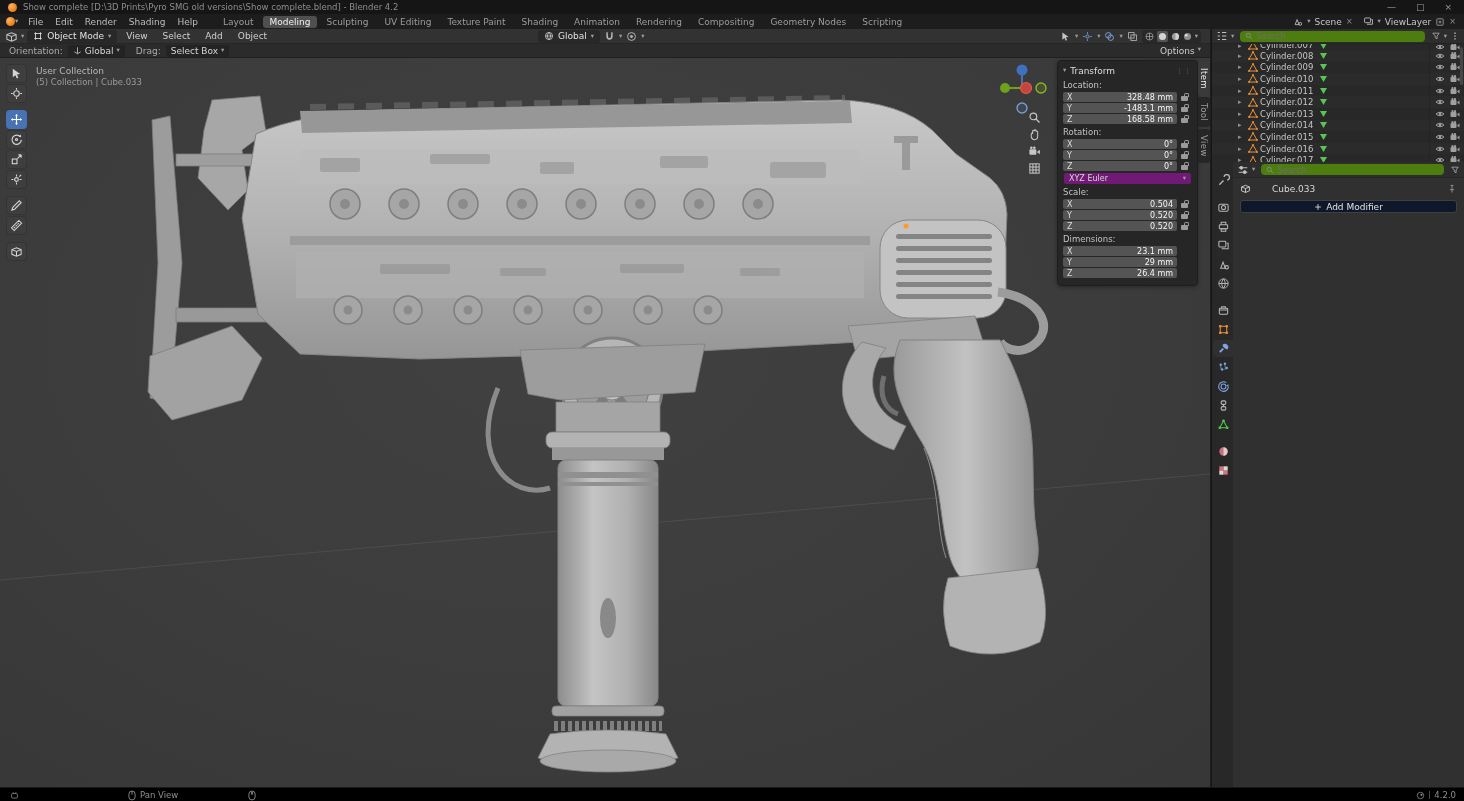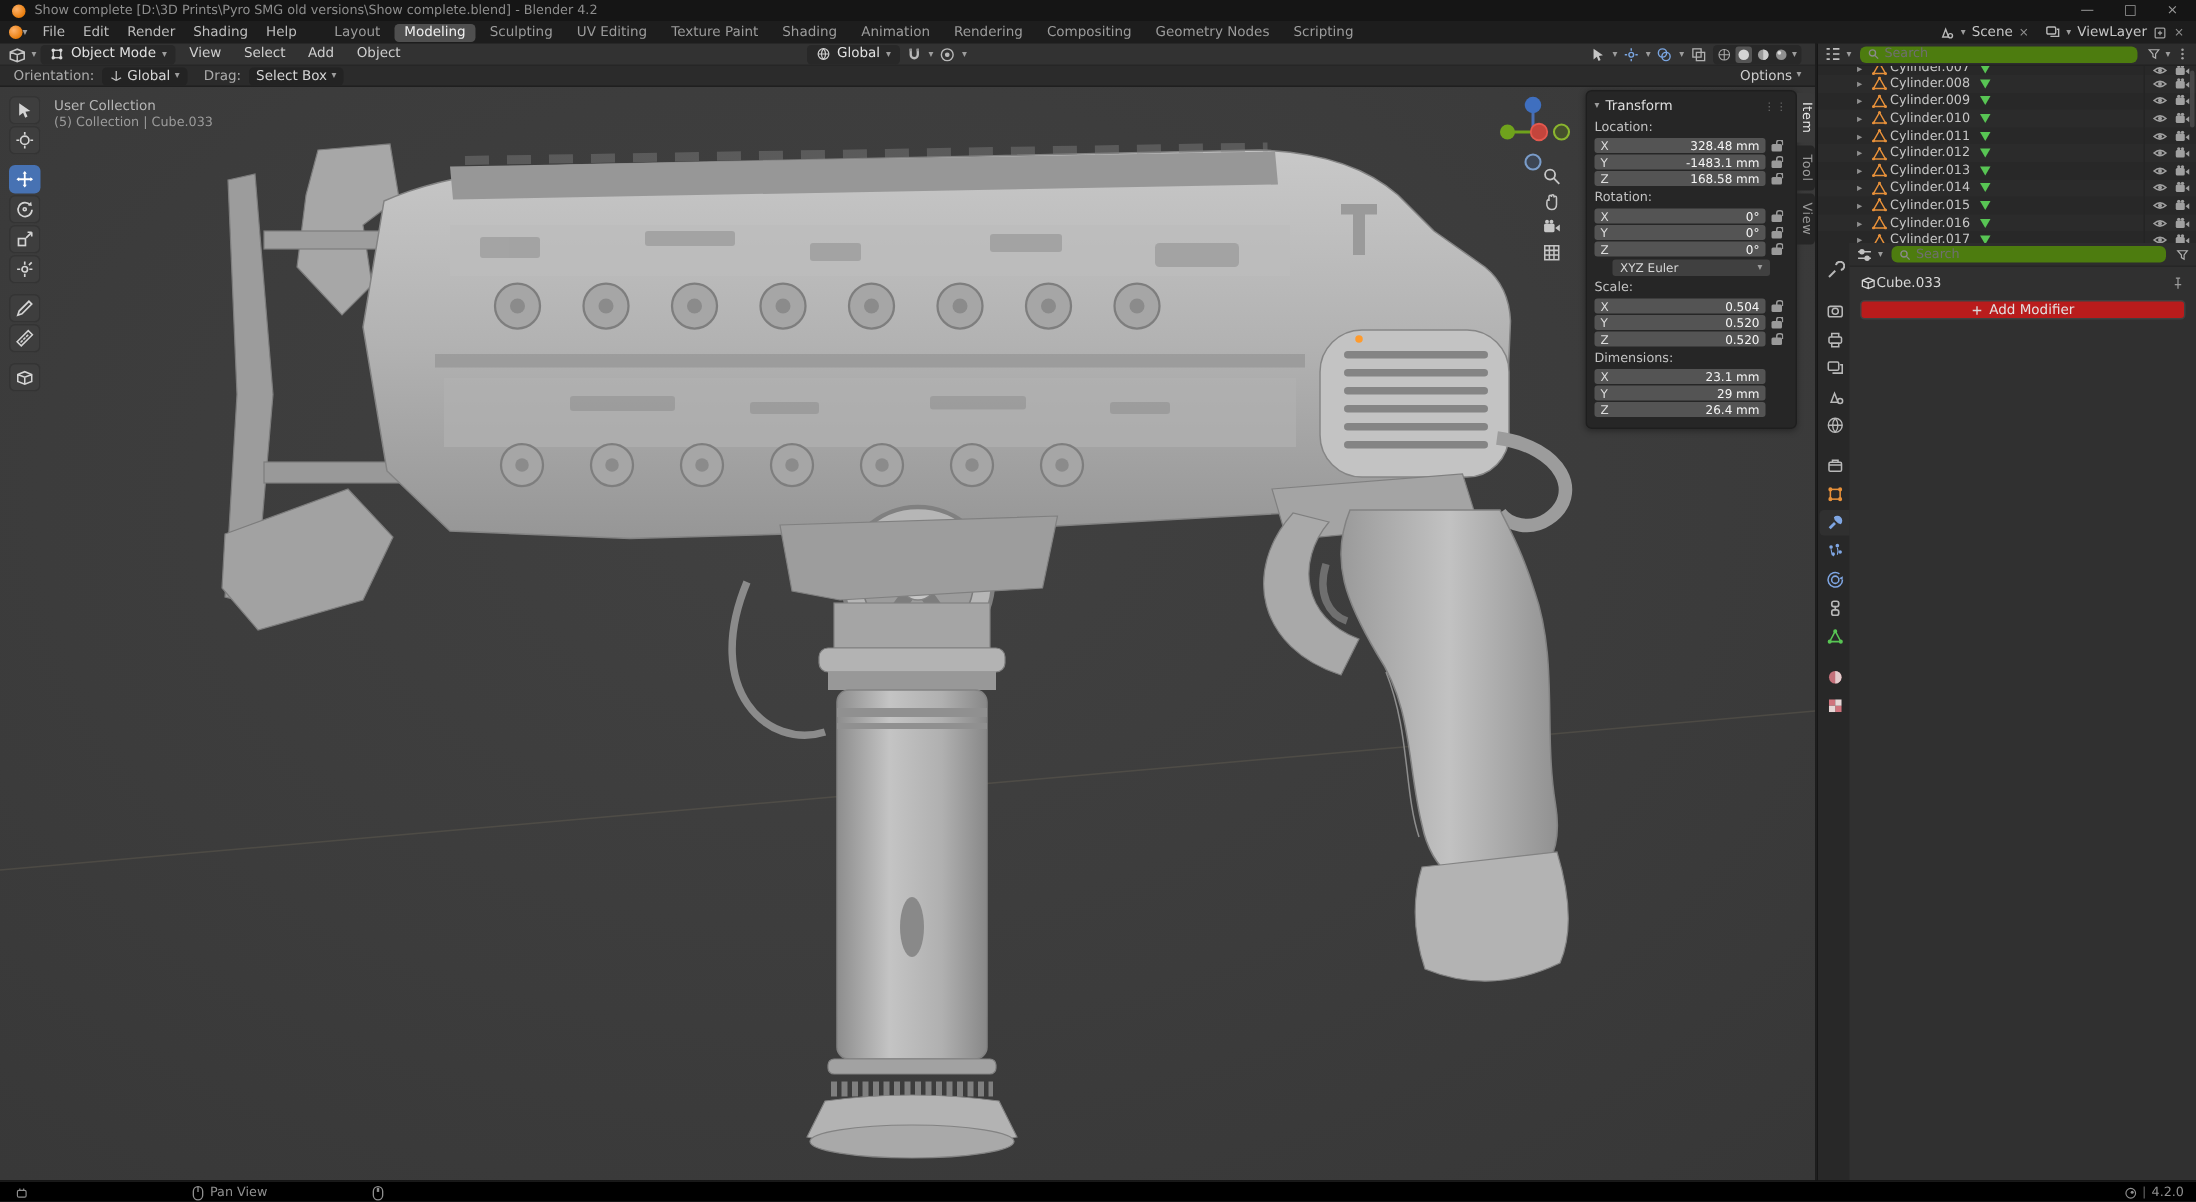--- a/index.html
+++ b/index.html
@@ -59,21 +59,21 @@
 .np-header{display:flex;align-items:center;gap:4px;height:13px;color:#dedede}
 .np-grip{margin-left:auto;color:#6f6f6f;font-size:7px;letter-spacing:1px}
 .np-sec{color:#c2c2c2;margin:3px 0 2px;font-size:8.5px}
 .frow{display:flex;align-items:center;margin-bottom:1px}
 .field{flex:1;height:10px;background:#545454;border-radius:2px;display:flex;align-items:center;justify-content:space-between;padding:0 4px;font-size:8px}
 .field .ax{color:#dcdcdc}
 .field .val{color:#f5f5f5}
 .lockw{width:15px;display:flex;justify-content:center}
 .lock{position:relative;width:7px;height:5px;background:#9a9a9a;border-radius:1px;margin-top:3px}
 .lock:before{content:"";position:absolute;left:2.5px;top:-3.5px;width:3.5px;height:3px;border:1px solid #9a9a9a;border-bottom:none;border-radius:2px 2px 0 0}
-.dd{height:11px;background:#404040;border-radius:2px;display:flex;align-items:center;padding:0 5px;font-size:8px;color:#d6d6d6;margin:2px 12px}
+.dd{height:11px;background:#701a75;border-radius:2px;display:flex;align-items:center;padding:0 5px;font-size:8px;color:#d6d6d6;margin:2px 1px}
 .dd .cv{margin-left:auto}
 
 
 #side-tabs{position:absolute;left:1198px;top:4px;display:flex;flex-direction:column;gap:2px}
 .stab{writing-mode:vertical-rl;font-size:8.5px;color:#9a9a9a;background:#262626;padding:6px 1px;border-radius:0 3px 3px 0;letter-spacing:.4px}
 .stab.active{background:#3a3a3a;color:#ececec}
 
 
 #outliner{position:absolute;left:1211px;top:29px;width:253px;height:133px;background:#282828;border-left:1px solid #161616;overflow:hidden}
 .out-header{height:15px;background:#2d2d2d;display:flex;align-items:center;padding:0 4px;gap:3px;border-bottom:1px solid #222}
@@ -87,22 +87,22 @@
 #out-scroll{position:absolute;right:1px;top:18px;width:3px;height:38px;background:#565656;border-radius:2px;opacity:.65}
 
 
 #properties{position:absolute;left:1211px;top:162px;width:253px;height:625px;background:#303030;border-left:1px solid #161616;display:flex}
 #ptabs{width:21px;background:#282828;padding-top:10px;display:flex;flex-direction:column;align-items:flex-end;gap:2px}
 .ptab{width:20px;height:17px;display:flex;align-items:center;justify-content:center;border-radius:3px 0 0 3px}
 .ptab.active{background:#303030}
 .pgap{height:6px}
 #pmain{flex:1;display:flex;flex-direction:column}
 .prop-header{height:16px;background:#2d2d2d;display:flex;align-items:center;padding:0 4px;gap:3px;border-bottom:1px solid #262626}
-.breadcrumb{display:flex;align-items:center;gap:0;padding:5px 7px 3px;font-size:9px;color:#d8d8d8}
-.add-mod{margin:3px 7px;height:13px;background:#b91c1c;border:1px solid #404040;border-radius:3px;display:flex;align-items:center;justify-content:center;gap:4px;color:#e2e2e2;font-size:9px}
+.breadcrumb{display:flex;align-items:center;gap:21px;padding:5px 7px 3px;font-size:9px;color:#d8d8d8}
+.add-mod{margin:3px 7px;height:13px;background:#0f172a;border:1px solid #404040;border-radius:3px;display:flex;align-items:center;justify-content:center;gap:4px;color:#e2e2e2;font-size:9px}
 
 
 #statusbar{position:absolute;top:787px;left:0;width:1464px;height:14px;background:#000000;border-top:1px solid #191919;font-size:8.5px;color:#8f8f8f}
 .sb-item{position:absolute;top:0;height:14px;display:flex;align-items:center;gap:4px}
 .sb-div{width:1px;height:8px;background:#4a4a4a}
 </style>
 </head>
 <body>
 
 <div id="titlebar">

